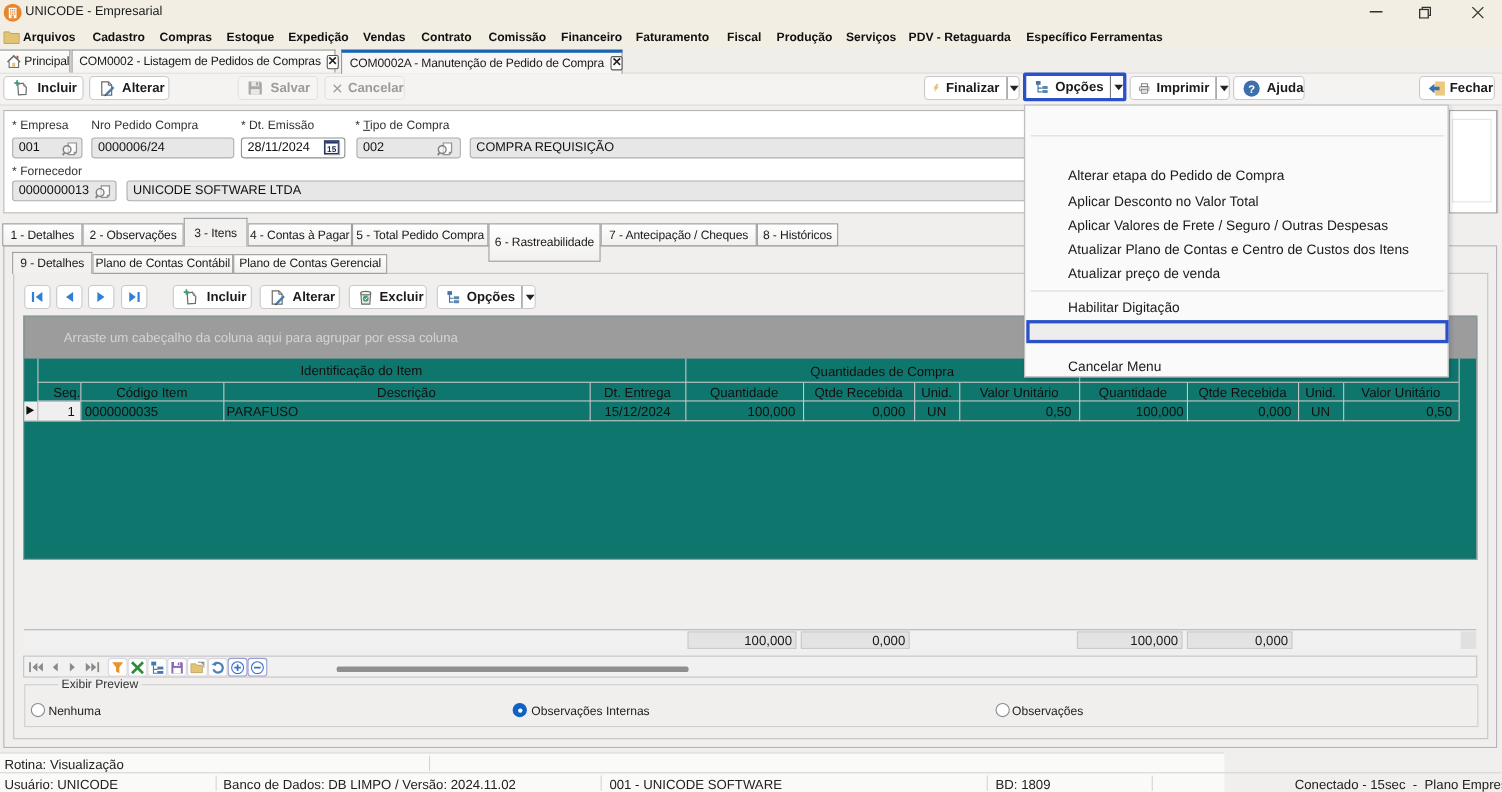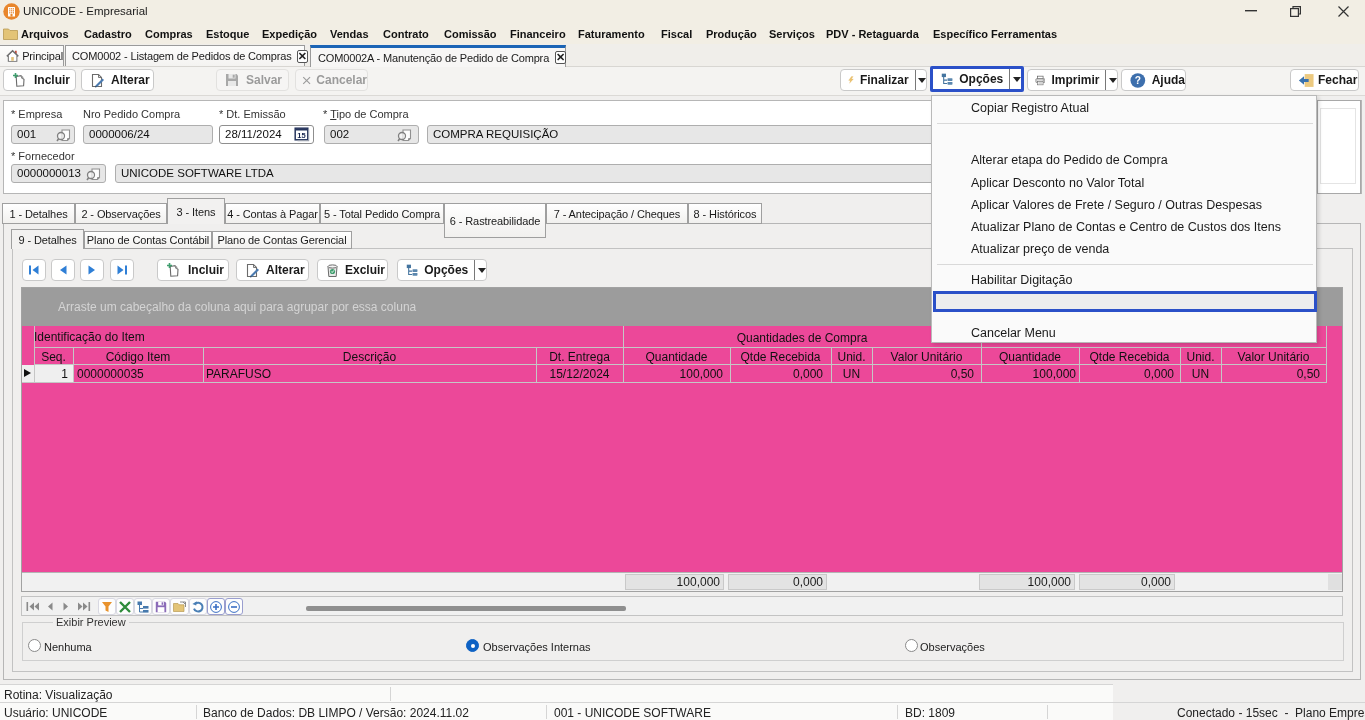--- a/index.html
+++ b/index.html
@@ -301,29 +301,29 @@
       <rect x="1" y="1" width="5.5" height="4.5" fill="#44749f"></rect>
       <path d="M3.5 5.5 V14 H8 M3.5 9.5 H8" stroke="#44749f" stroke-width="1.4" fill="none"></path>
       <rect x="8.5" y="7" width="6.5" height="3.6" rx="0.8" fill="#5b87ae"></rect>
       <rect x="8.5" y="11.8" width="6.5" height="3.6" rx="0.8" fill="#5b87ae"></rect>
     </svg>
   <span style="margin-left:6px">Opções</span>
   <span class="vsep"></span>
     <span class="caret"></span>
 </div>
 
-<div class="abs" style="left:21px;top:287px;width:1322px;height:305px;background:#ec4899;border:1px solid #a2a2a2">
+<div class="abs" style="left:21px;top:287px;width:1322px;height:222px;background:#0f766e;border:1px solid #a2a2a2">
   <div class="abs" style="left:0;top:0;width:1320px;height:38px;background:#9c9c9c;color:#d4d4d4;font-size:12px;line-height:38px;padding-left:36px">Arraste um cabeçalho da coluna aqui para agrupar por essa coluna</div>
 
   <div class="abs" style="left:12px;top:38px;width:1292px;height:22px;border-bottom:1px solid #c6c6c6"></div>
-  <div class="cell" style="left:12px;top:42px;width:589px;text-align:left">Identificação do Item</div>
+  <div class="cell" style="left:12px;top:42px;width:589px;text-align:center">Identificação do Item</div>
   <div class="cell" style="left:601px;top:43px;width:358px;text-align:center">Quantidades de Compra</div>
 
   <div class="abs" style="left:12px;top:60px;width:1292px;height:17px;border-bottom:1px solid #c6c6c6"></div>
-  <div class="cell" style="left:12px;top:62px;width:39px;text-align:center">Seq.</div>
+  <div class="cell" style="left:12px;top:62px;width:39px;text-align:right">Seq.</div>
   <div class="cell" style="left:51px;top:62px;width:130px;text-align:center">Código Item</div>
   <div class="cell" style="left:181px;top:62px;width:333px;text-align:center">Descrição</div>
   <div class="cell" style="left:514px;top:62px;width:87px;text-align:center">Dt. Entrega</div>
   <div class="cell" style="left:601px;top:62px;width:107px;text-align:center">Quantidade</div>
   <div class="cell" style="left:708px;top:62px;width:101px;text-align:center">Qtde Recebida</div>
   <div class="cell" style="left:809px;top:62px;width:41px;text-align:center">Unid.</div>
   <div class="cell" style="left:850px;top:62px;width:109px;text-align:center">Valor Unitário</div>
   <div class="cell" style="left:959px;top:62px;width:98px;text-align:center">Quantidade</div>
   <div class="cell" style="left:1057px;top:62px;width:101px;text-align:center">Qtde Recebida</div>
   <div class="cell" style="left:1158px;top:62px;width:41px;text-align:center">Unid.</div>
@@ -439,21 +439,20 @@
   <div class="sb" style="left:203px;top:21px">Banco de Dados: DB LIMPO / Versão: 2024.11.02</div>
   <div class="abs" style="left:546px;top:20px;width:1px;height:14px;background:#d5d5d5"></div>
   <div class="sb" style="left:554px;top:21px">001 - UNICODE SOFTWARE</div>
   <div class="abs" style="left:897px;top:20px;width:1px;height:14px;background:#d5d5d5"></div>
   <div class="sb" style="left:905px;top:21px">BD: 1809</div>
   <div class="abs" style="left:1047px;top:20px;width:1px;height:14px;background:#d5d5d5"></div>
   <div class="sb" style="left:1177px;top:21px">Conectado - 15sec &nbsp;- &nbsp;Plano Empresarial</div>
 </div>
 
 <div class="abs" style="left:931px;top:95px;width:386px;height:248px;background:#fafafa;border:1px solid #b9b9b9;box-shadow:2px 2px 4px rgba(0,0,0,0.15);z-index:10">
-  <div class="mitem" style="top:0.5px">Copiar Registro Atual</div>
   <div class="abs" style="left:5px;top:26.5px;width:376px;height:1px;background:#d9d9d9"></div>
   <div class="mitem" style="top:53.3px">Alterar etapa do Pedido de Compra</div>
   <div class="mitem" style="top:75.6px">Aplicar Desconto no Valor Total</div>
   <div class="mitem" style="top:98px">Aplicar Valores de Frete / Seguro / Outras Despesas</div>
   <div class="mitem" style="top:120px">Atualizar Plano de Contas e Centro de Custos dos Itens</div>
   <div class="mitem" style="top:142.2px">Atualizar preço de venda</div>
   <div class="abs" style="left:5px;top:167.8px;width:376px;height:1px;background:#d9d9d9"></div>
   <div class="mitem" style="top:172.5px">Habilitar Digitação</div>
   <div class="abs" style="left:1px;top:195px;width:384px;height:21px;background:#ededee;border:3px solid #2b50c8"></div>
   <div class="mitem" style="top:225.7px">Cancelar Menu</div>

